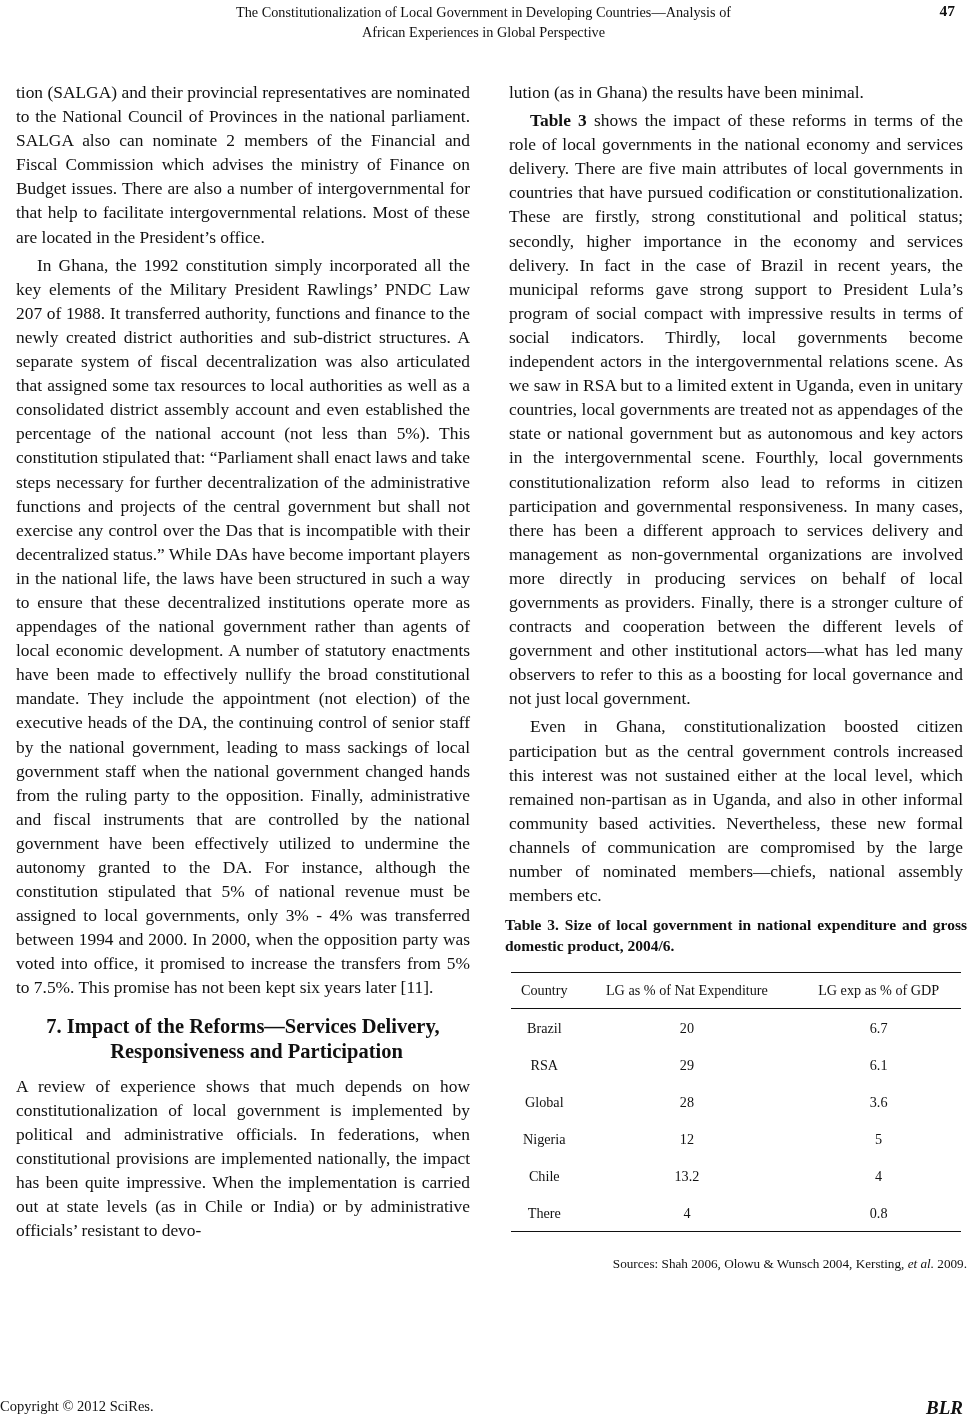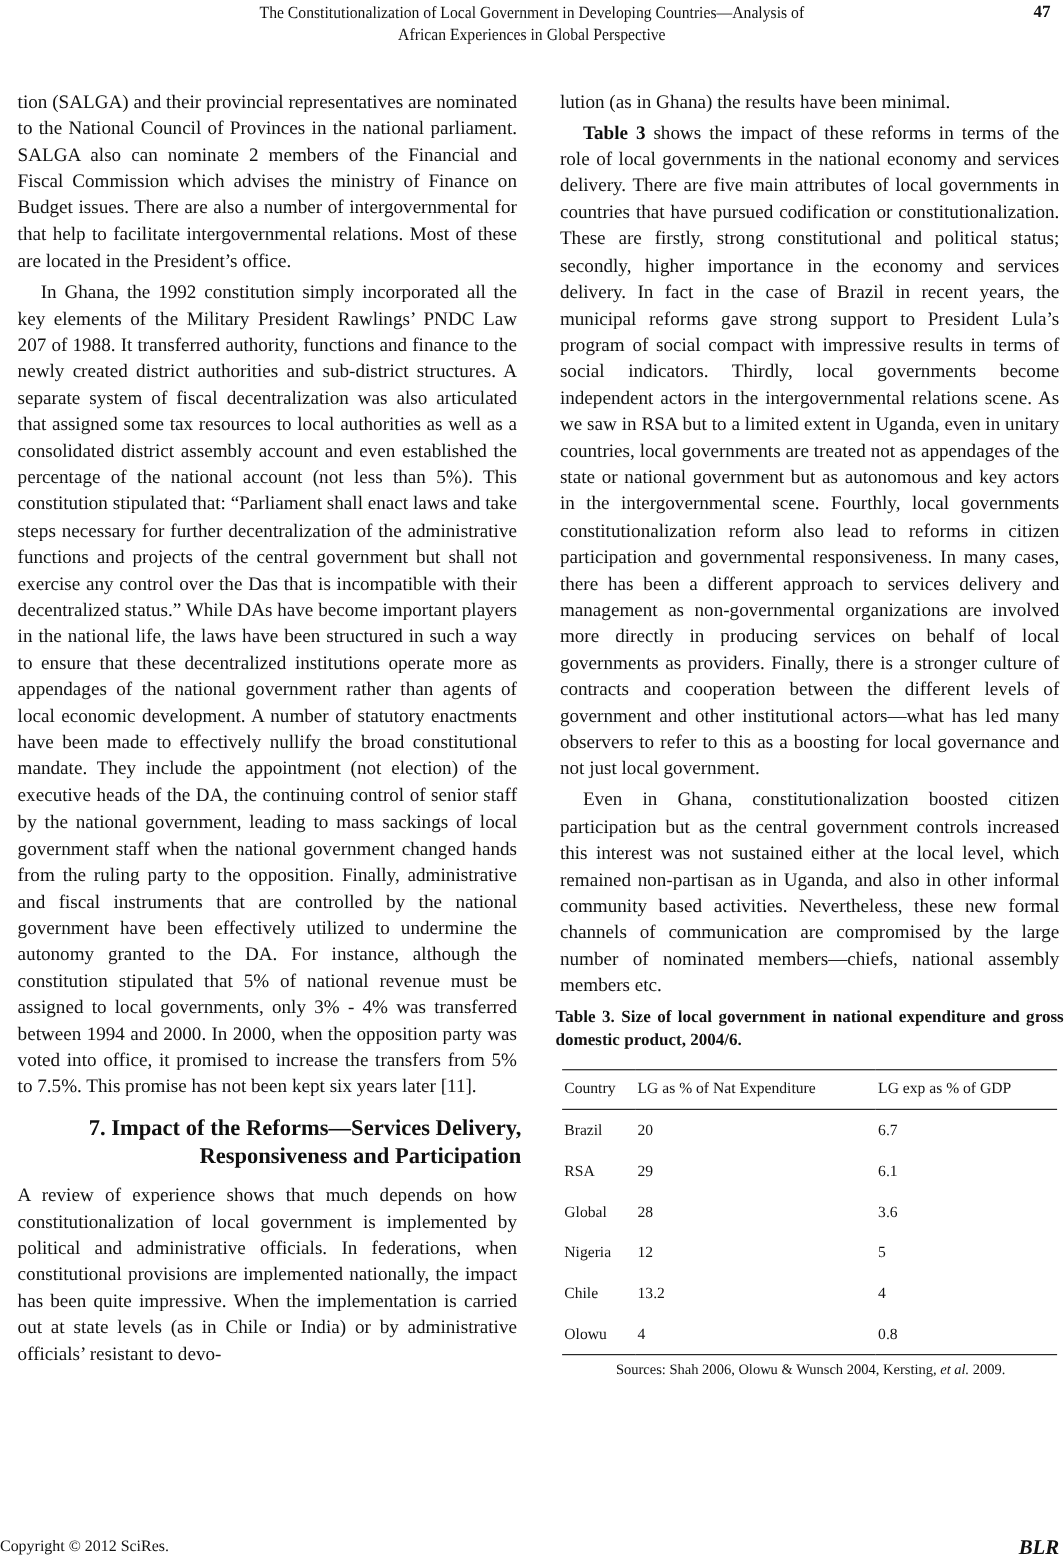--- a/index.html
+++ b/index.html
@@ -16,37 +16,37 @@
     position: absolute; top: 76px; width: 462px;
     font-size: 17.4px; line-height: 24.1px; text-align: justify;
     hyphens: none;
   }
   .col-left { left: 12px; }
   .col-right { left: 505px; top: 76px; }
   .col p { margin: 4px; }
   .col p.indent { text-indent: 21px; }
   .section-head {
     font-weight: bold; font-size: 20.5px; line-height: 25px;
-    margin: 14px 0 10px 0; padding-left: 27px; text-indent: -27px; text-align: right;
+    margin: 14px 0 10px 0; padding-left: 27px; text-indent: -27px; text-align: center;
   }
   .caption {
     font-weight: bold; font-size: 15.5px; line-height: 21px; text-align: justify;
     margin-top: 7px;
   }
   table.data {
     width: 450px; margin-left: 6px; margin-top: 16px; border-collapse: collapse;
-    font-size: 14.2px; line-height: 18px; 
+    font-size: 14.2px; line-height: 18px; text-align: center;
   }
   table.data thead th {
     font-weight: normal; border-top: 1.5px solid #111; border-bottom: 1.5px solid #111;
     padding: 8px 2px 9px 2px;
   }
   table.data tbody td { padding: 9px 2px 9px 2px; height: 19px; }
   table.data tbody tr:last-child td { border-bottom: 1.5px solid #111; }
-  .sources { font-size: 13.2px; margin-top: 1px; margin-left: 2px; text-align: center; }
+  .sources { font-size: 13.2px; margin-top: 20px; margin-left: 2px; text-align: right; }
   .footer-left { position: absolute; left: 0; top: 1398px; font-size: 14.5px; }
   .footer-right { position: absolute; right: 4px; top: 1397px; font-size: 19px; font-weight: bold; font-style: italic; }
 </style>
 </head>
 <body>
 
 <div class="header">
   <div>The Constitutionalization of Local Government in Developing Countries—Analysis of</div>
   <div>African Experiences in Global Perspective</div>
 </div>
@@ -94,21 +94,21 @@
         <td>Nigeria</td>
         <td>12</td>
         <td>5</td>
       </tr>
       <tr>
         <td>Chile</td>
         <td>13.2</td>
         <td>4</td>
       </tr>
       <tr>
-        <td>Olowu</td>
+        <td>There</td>
         <td>4</td>
         <td>0.8</td>
       </tr>
     </tbody>
   </table>
 
   <div class="sources"><span>Sources: Shah 2006, Olowu &amp; Wunsch 2004, Kersting, </span><i>et al.</i><span> 2009.</span></div>
 </div>
 
 <div class="footer-left">Copyright © 2012 SciRes.</div>

